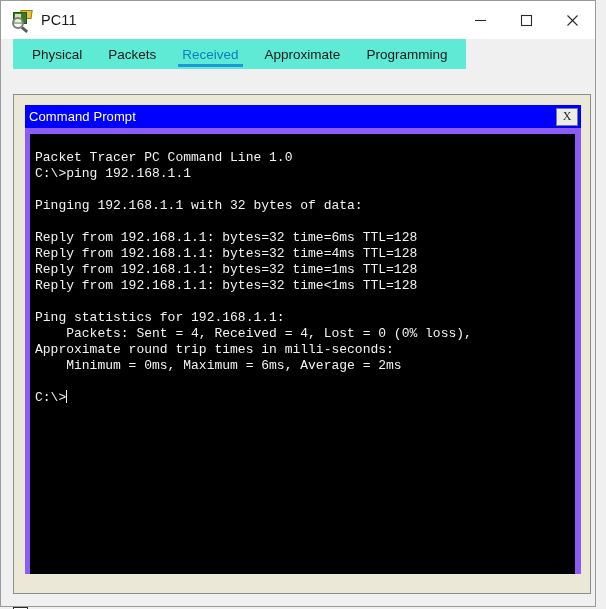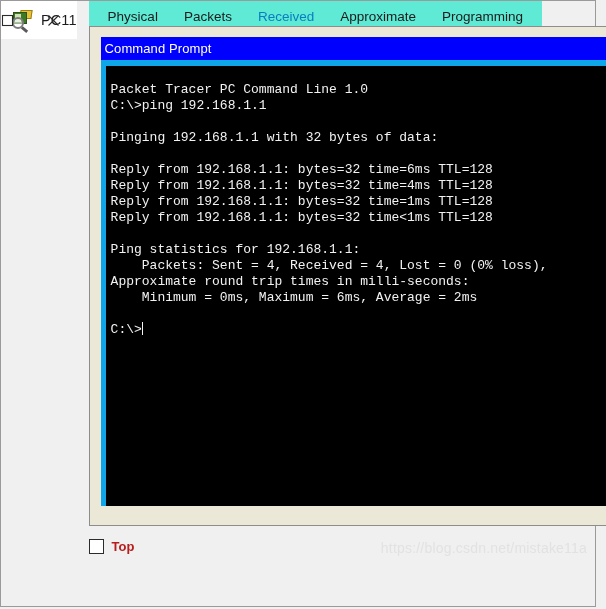--- a/index.html
+++ b/index.html
@@ -19,20 +19,21 @@
   
   .window {
     position: absolute;
     left: 0; top: 0;
     width: 596px;
     height: 607px;
     border: 1px solid #9a9a9a;
     background: #f0f0f0;
     box-sizing: border-box;
     display: flex;
+    flex-direction: column;
   }
 
   
   .titlebar {
     height: 38px;
     background: #ffffff;
     display: flex;
     align-items: center;
     flex: 0 0 auto;
     position: relative;
@@ -153,21 +154,21 @@
     box-sizing: border-box;
     display: flex;
     align-items: center;
     justify-content: center;
     font-size: 12px;
     color: #2b2b2b;
     font-family: "Liberation Serif", serif;
     cursor: default;
   }
   .cmd-body-pad {
-    background: #0ea5e9;
+    background: #8b5cf6;
     padding: 6px 0 0 0;
   }
   .terminal {
     margin: 0 6px 0 5px;
     height: 440px;
     background: #000000;
     color: #f2f2f2;
     font-family: "Liberation Mono", "DejaVu Sans Mono", monospace;
     font-size: 13px;
     line-height: 16px;

